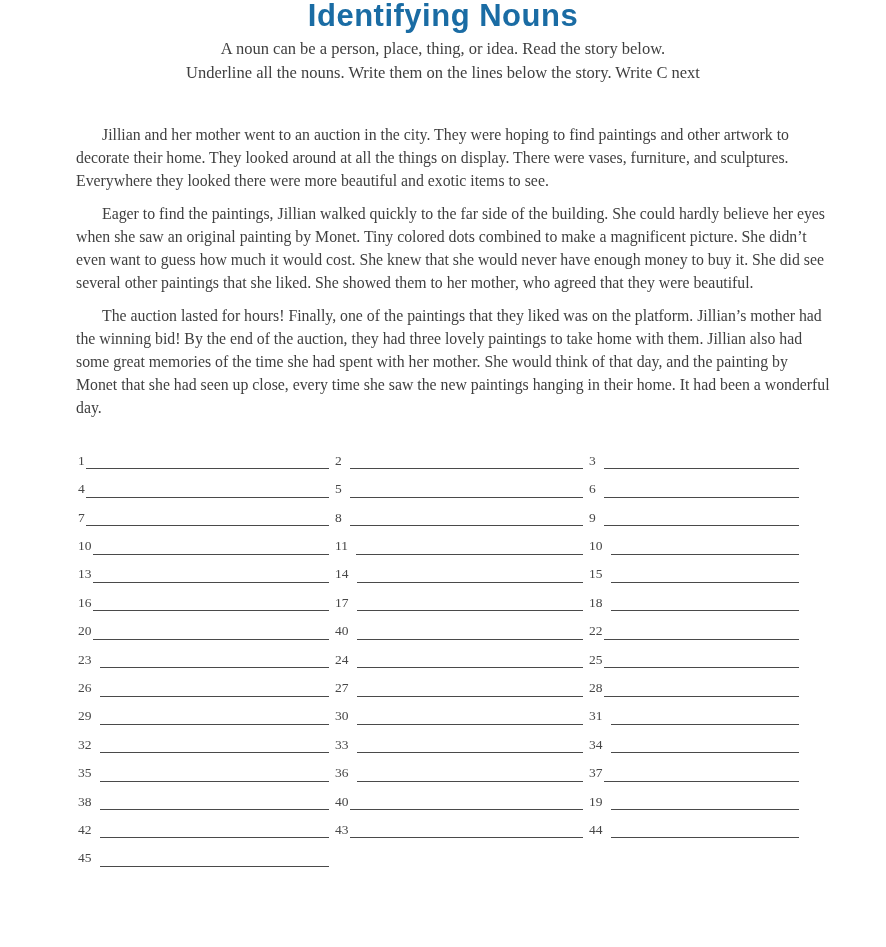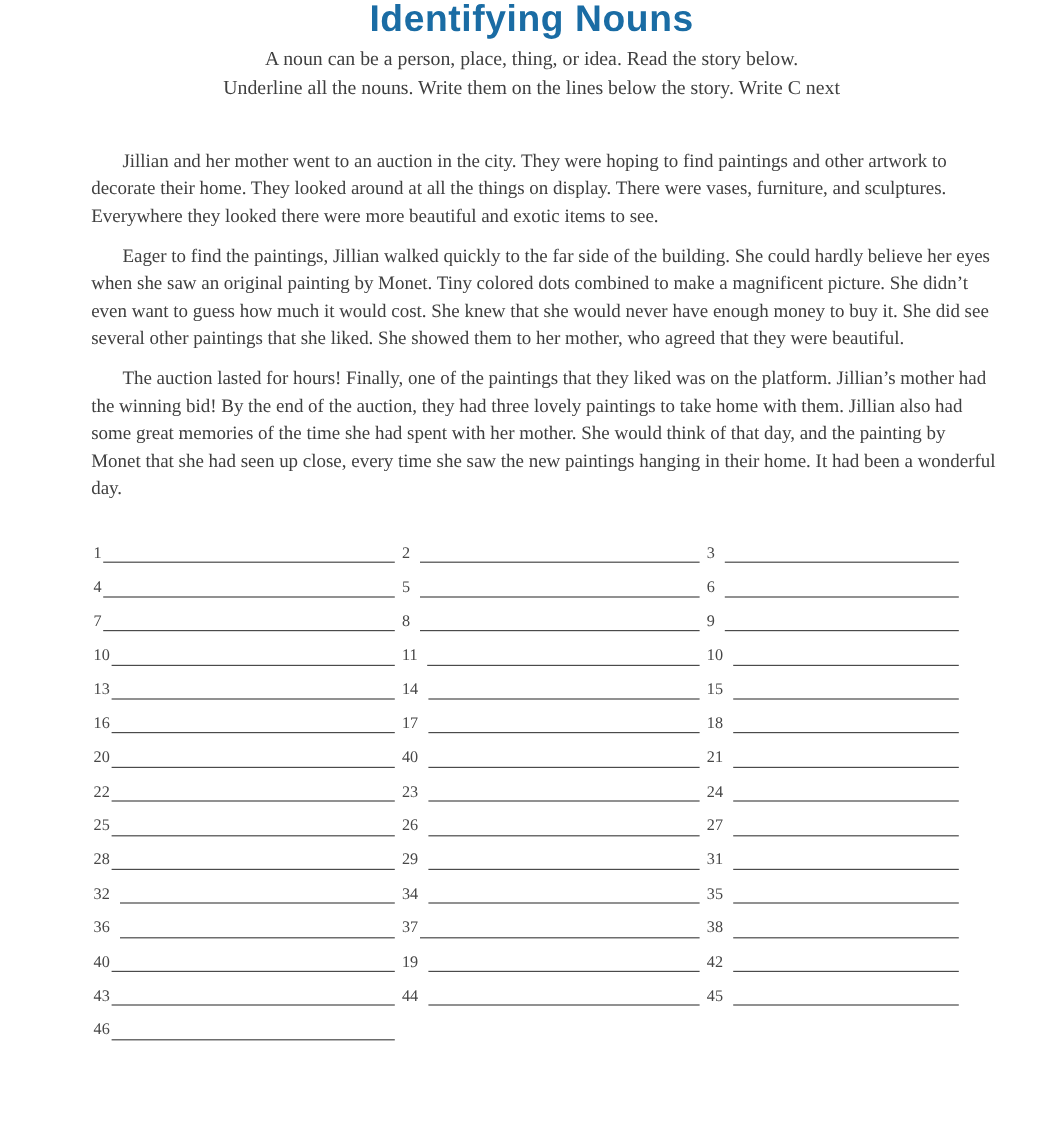--- a/index.html
+++ b/index.html
@@ -167,24 +167,20 @@
       </div>
       <div class="blank">
         <span class="num">20</span>
         <span class="line"></span>
       </div>
       <div class="blank">
         <span class="num">40</span>
         <span class="line gap"></span>
       </div>
       <div class="blank">
-        <span class="num">21</span>
-        <span class="line gap"></span>
-      </div>
-      <div class="blank">
         <span class="num">22</span>
         <span class="line"></span>
       </div>
       <div class="blank">
         <span class="num">23</span>
         <span class="line gap"></span>
       </div>
       <div class="blank">
         <span class="num">24</span>
         <span class="line gap"></span>
@@ -203,28 +199,36 @@
       </div>
       <div class="blank">
         <span class="num">28</span>
         <span class="line"></span>
       </div>
       <div class="blank">
         <span class="num">29</span>
         <span class="line gap"></span>
       </div>
       <div class="blank">
+        <span class="num">30</span>
+        <span class="line gap"></span>
+      </div>
+      <div class="blank">
         <span class="num">31</span>
         <span class="line gap"></span>
       </div>
       <div class="blank">
         <span class="num">32</span>
         <span class="line gap"></span>
       </div>
       <div class="blank">
+        <span class="num">33</span>
+        <span class="line gap"></span>
+      </div>
+      <div class="blank">
         <span class="num">34</span>
         <span class="line gap"></span>
       </div>
       <div class="blank">
         <span class="num">35</span>
         <span class="line gap"></span>
       </div>
       <div class="blank">
         <span class="num">36</span>
         <span class="line gap"></span>
@@ -254,19 +258,15 @@
         <span class="line"></span>
       </div>
       <div class="blank">
         <span class="num">44</span>
         <span class="line gap"></span>
       </div>
       <div class="blank">
         <span class="num">45</span>
         <span class="line gap"></span>
       </div>
-      <div class="blank">
-        <span class="num">46</span>
-        <span class="line"></span>
-      </div>
     </div>
 
 </div>
 
 </body></html>

